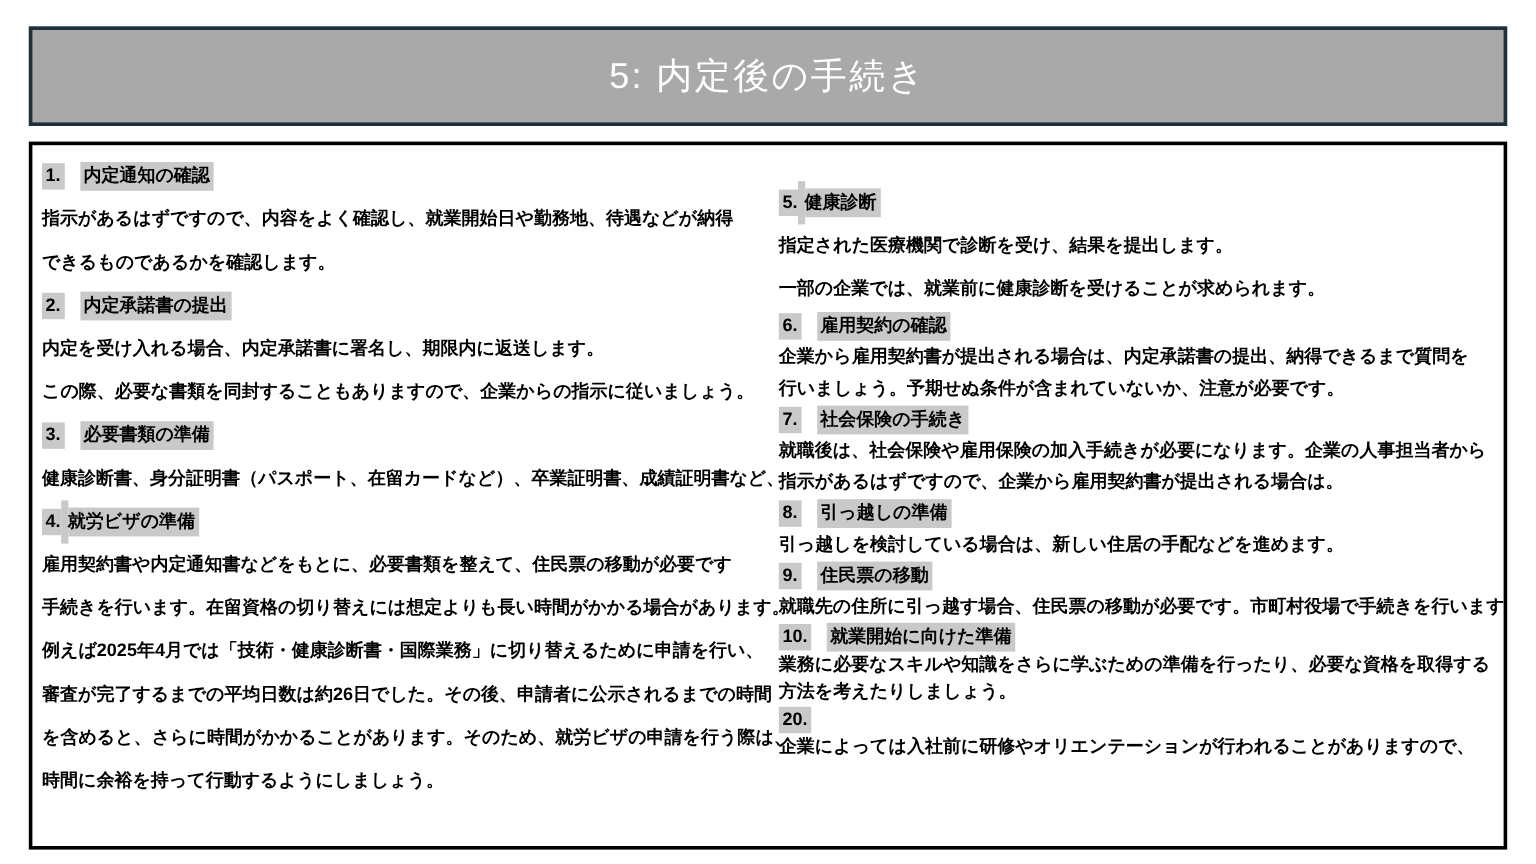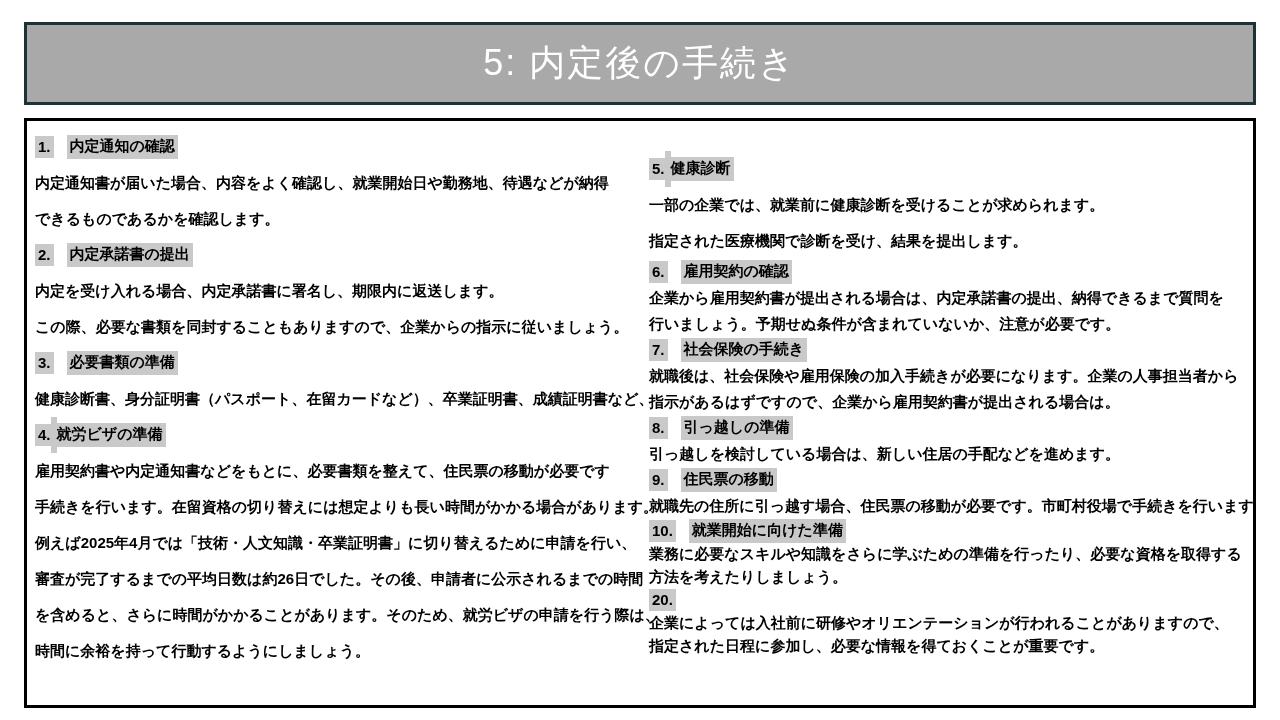--- a/index.html
+++ b/index.html
@@ -14,21 +14,21 @@
     position: absolute;
     left: 24px; top: 22px;
     width: 1232px; height: 83px;
     background: #a9a9a9;
     border: 3px solid #1e3038;
     box-sizing: border-box;
     display: flex; align-items: center; justify-content: center;
   }
   .banner-title {
     color: #ffffff;
-    font-size: 36px;
+    font-size: 30px;
     font-weight: 500;
     letter-spacing: 2px;
     white-space: nowrap;
   }
   .content {
     position: absolute;
     left: 24px; top: 118px;
     width: 1232px; height: 590px;
     border: 3px solid #000000;
     box-sizing: border-box;
@@ -67,21 +67,21 @@
 </div>
 
 <div class="content">
   <div class="col col-left" id="col-left">
       <div class="section pitch-36">
         <div class="line h-row">
     <span class="hl num">1.</span>
     <span class="gap"></span>
     <span class="hl htxt">内定通知の確認</span>
   </div>
-        <div class="line b-line">内定通知書が届いた場合、内容をよく確認し、就業開始日や勤務地、待遇などが納得</div>
+        <div class="line b-line">指示があるはずですので、内容をよく確認し、就業開始日や勤務地、待遇などが納得</div>
         <div class="line b-line">できるものであるかを確認します。</div>
       </div>
       <div class="section pitch-36">
         <div class="line h-row">
     <span class="hl num">2.</span>
     <span class="gap"></span>
     <span class="hl htxt">内定承諾書の提出</span>
   </div>
         <div class="line b-line">内定を受け入れる場合、内定承諾書に署名し、期限内に返送します。</div>
         <div class="line b-line">この際、必要な書類を同封することもありますので、企業からの指示に従いましょう。</div>
@@ -95,35 +95,35 @@
         <div class="line b-line">健康診断書、身分証明書（パスポート、在留カードなど）、卒業証明書、成績証明書など、</div>
       </div>
       <div class="section pitch-36">
         <div class="line h-row sep-space">
     <span class="hl num">4.</span>
     <span class="gap"></span>
     <span class="hl htxt">就労ビザの準備</span>
   </div>
         <div class="line b-line">雇用契約書や内定通知書などをもとに、必要書類を整えて、住民票の移動が必要です</div>
         <div class="line b-line">手続きを行います。在留資格の切り替えには想定よりも長い時間がかかる場合があります。</div>
-        <div class="line b-line">例えば2025年4月では「技術・人文知識・卒業証明書」に切り替えるために申請を行い、</div>
+        <div class="line b-line">例えば2025年4月では「技術・健康診断書・国際業務」に切り替えるために申請を行い、</div>
         <div class="line b-line">審査が完了するまでの平均日数は約26日でした。その後、申請者に公示されるまでの時間</div>
         <div class="line b-line">を含めると、さらに時間がかかることがあります。そのため、就労ビザの申請を行う際は、</div>
         <div class="line b-line">時間に余裕を持って行動するようにしましょう。</div>
       </div>
     </div>
   <div class="col col-right" id="col-right">
       <div class="section pitch-36">
         <div class="line h-row sep-space">
     <span class="hl num">5.</span>
     <span class="gap"></span>
     <span class="hl htxt">健康診断</span>
   </div>
+        <div class="line b-line">指定された医療機関で診断を受け、結果を提出します。</div>
         <div class="line b-line">一部の企業では、就業前に健康診断を受けることが求められます。</div>
-        <div class="line b-line">指定された医療機関で診断を受け、結果を提出します。</div>
       </div>
       <div class="section pitch-26">
         <div class="line h-row">
     <span class="hl num">6.</span>
     <span class="gap"></span>
     <span class="hl htxt">雇用契約の確認</span>
   </div>
         <div class="line b-line">企業から雇用契約書が提出される場合は、内定承諾書の提出、納得できるまで質問を</div>
         <div class="line b-line">行いましょう。予期せぬ条件が含まれていないか、注意が必要です。</div>
       </div>
@@ -160,16 +160,15 @@
   </div>
         <div class="line b-line">業務に必要なスキルや知識をさらに学ぶための準備を行ったり、必要な資格を取得する</div>
         <div class="line b-line">方法を考えたりしましょう。</div>
       </div>
       <div class="section pitch-23">
         <div class="line h-row">
     <span class="hl num">20.</span>
     <span class="gap"></span>
   </div>
         <div class="line b-line">企業によっては入社前に研修やオリエンテーションが行われることがありますので、</div>
-        <div class="line b-line">指定された日程に参加し、必要な情報を得ておくことが重要です。</div>
       </div>
     </div>
 </div>
 
 </body></html>

